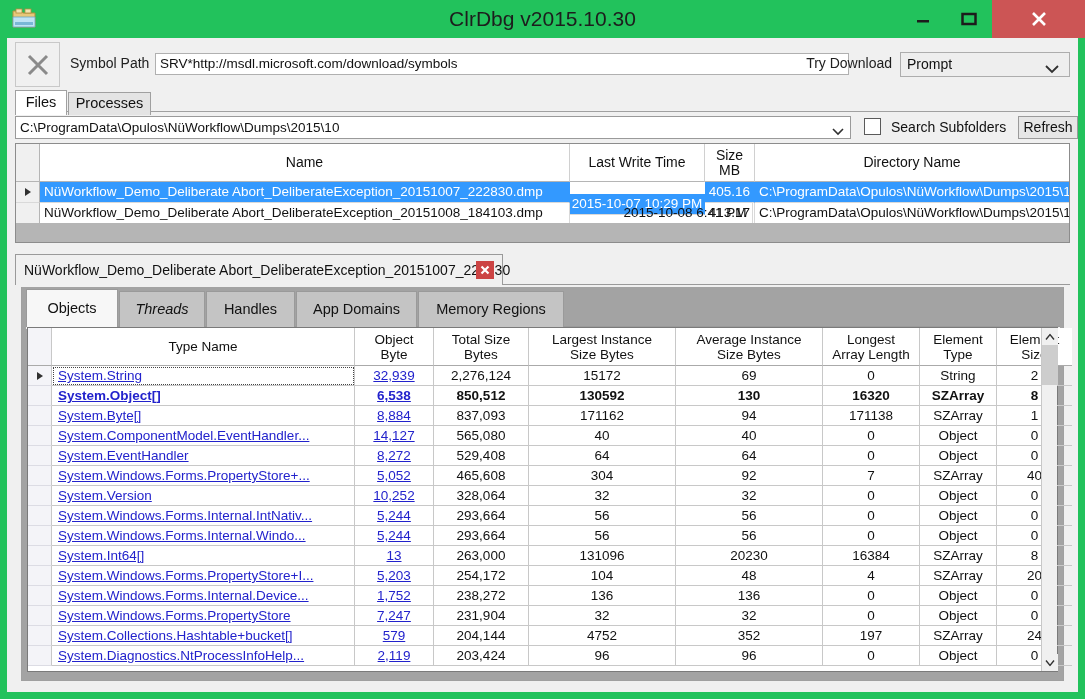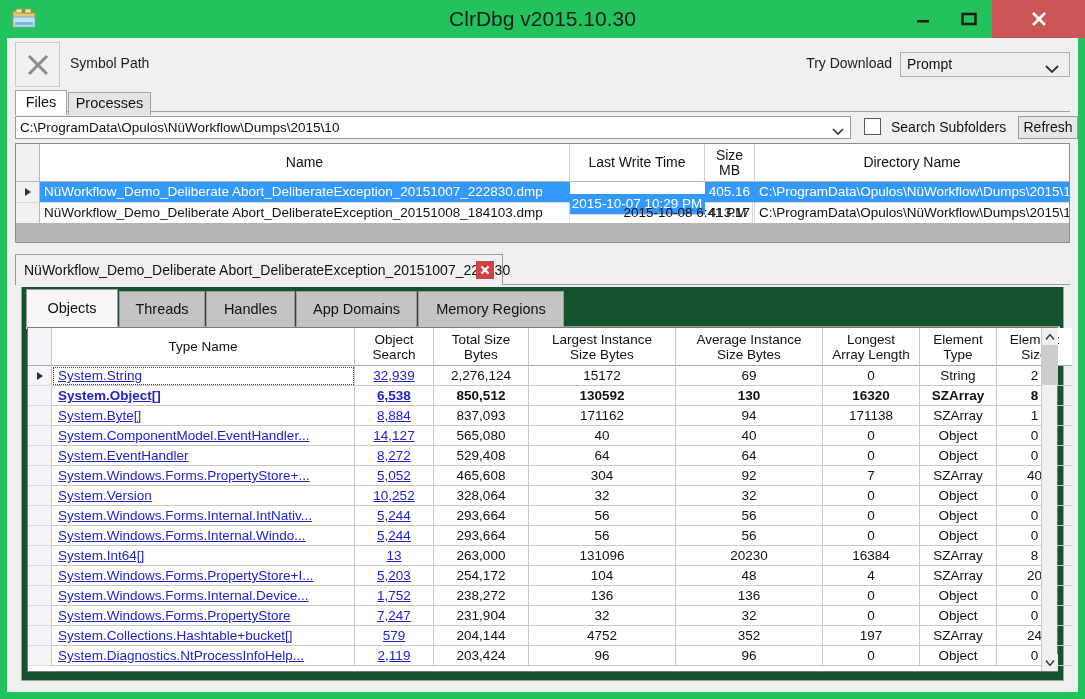--- a/index.html
+++ b/index.html
@@ -166,21 +166,21 @@
   .doctab-close {
     position: absolute; right: 8px; top: 6px; width: 18px; height: 18px;
     background: #cc4444;
   }
   .doctab-close svg { position:absolute; left:50%; top:50%; transform: translate(-50%,-50%); }
   .doctab-line { position:absolute; left:0; top:30px; width:1055px; height:3px; background:#f0f0f0; border-top:1px solid #9a9a9a;}
 
   
   .detailpane {
     position: absolute; left: 14px; top: 249px; width: 1043px; height: 394px;
-    background: #14532d; border: 1px solid #a0a0a0; border-top: none;
+    background: #a3a3a3; border: 1px solid #a0a0a0; border-top: none;
     box-sizing: border-box;
   }
   .dtab {
     position: absolute; top: 4px; height: 36px; box-sizing: border-box;
     font-size: 14.5px; color: #111; text-align: center; line-height: 35px;
     border: 1px solid #9a9a9a; border-bottom: none;
   }
   .dtab.sel { background: #f7f7f7; top: 2px; height: 38px; line-height: 36px; z-index:3; }
   .dtab.unsel { background: #c4c4c4; z-index:2; }
   .dtab-underline { position:absolute; left:4px; top:39px; width:1034px; height:2px; background:#f0f0f0; border-top:1px solid #9a9a9a;}
@@ -282,20 +282,21 @@
 
     <div class="toolbar">
       <div class="tb-xbtn">
         <span>
           <svg width="26" height="26" viewBox="0 0 26 26">
             <path d="M4 4 L22 22 M22 4 L4 22" stroke="#8a8a8a" stroke-width="3" stroke-linecap="butt"></path>
           </svg>
         </span>
       </div>
       <div class="tb-label lbl-symbolpath">Symbol Path</div>
+      <div class="tb-input">SRV*http://msdl.microsoft.com/download/symbols</div>
       <div class="tb-label lbl-trydownload">Try Download</div>
       <div class="tb-combo">
         <span>Prompt</span>
         <span class="chev">
           <svg width="14" height="9" viewBox="0 0 14 9">
               <path d="M1 1 L7 7 L13 1" fill="none" stroke="#303030" stroke-width="1.8"></path>
             </svg>
         </span>
       </div>
     </div>
@@ -363,35 +364,35 @@
           <svg width="12" height="12" viewBox="0 0 12 12">
             <path d="M2.5 2.5 L9.5 9.5 M9.5 2.5 L2.5 9.5" stroke="#ffffff" stroke-width="2.2"></path>
           </svg>
         </div>
       </div>
     </div>
 
     <div class="detailpane">
       <div class="dtab-underline"></div>
       <div class="dtab sel" style="left:4px;   width:92px;">Objects</div>
-      <div class="dtab unsel" style="left:97px;  width:86px;">Threads</div>
+      <div class="dtab unsel" style="left:97px;  width:86px;font-style:italic;">Threads</div>
       <div class="dtab unsel" style="left:274px; width:121px;">App Domains</div>
       <div class="dtab unsel" style="left:184px; width:89px;">Handles</div>
       <div class="dtab unsel" style="left:396px; width:146px;">Memory Regions</div>
 
       <div class="objgrid">
         <div class="og-head">
           <div class="og-corner"></div>
           <div class="og-hcell" style="left:24px;  width:303px;">
             <span>Type Name</span>
           </div>
           <div class="og-hcell" style="left:327px; width:79px;">
             <span style="display:block">
               <span style="display:block">Object</span>
-              <span style="display:block">Search</span>
+              <span style="display:block">Byte</span>
             </span>
           </div>
           <div class="og-hcell" style="left:406px; width:95px;">
             <span style="display:block">
               <span style="display:block">Total Size</span>
               <span style="display:block">Bytes</span>
             </span>
           </div>
           <div class="og-hcell" style="left:501px; width:147px;">
             <span style="display:block">

